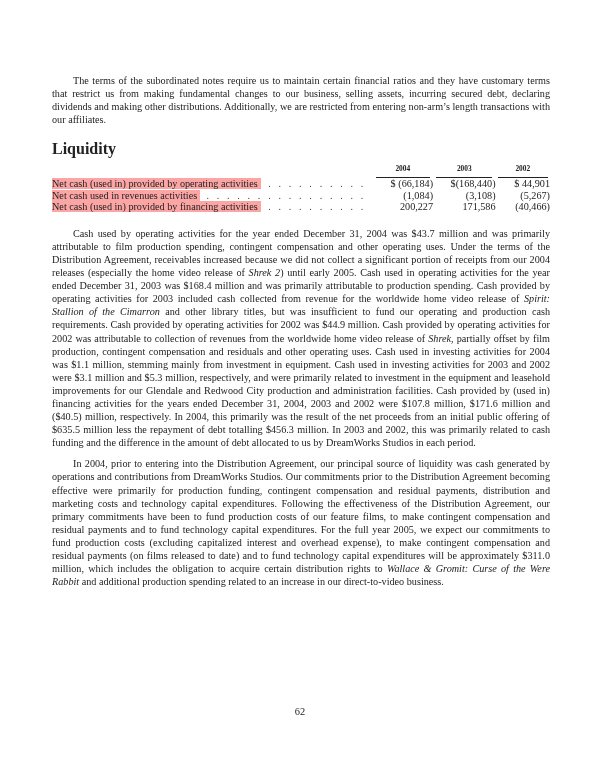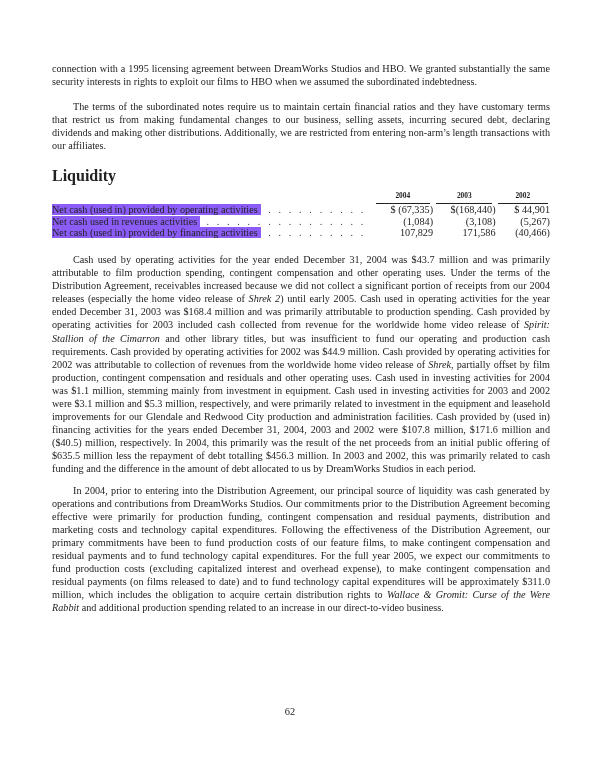--- a/index.html
+++ b/index.html
@@ -26,82 +26,81 @@
     table.liq td, table.liq th { padding: 0; white-space: nowrap; }
     th.year {
       font-size: 7.4px; font-weight: bold; text-align: center;
       vertical-align: bottom; padding-bottom: 2px;
     }
     th.year span { display: inline-block; border-bottom: 1.3px solid #222; padding: 0 0 2px 0; }
     th.y2004 span { width: 54px; }
     th.y2003 span { width: 56px; }
     th.y2002 span { width: 50px; }
     td.label { width: 318px; overflow: hidden; position: relative; }
-    td.label .lbl { background: #8b5cf6; padding-right: 3px; position: relative; z-index: 1; }
+    td.label .lbl { background: #fca5a5; padding-right: 3px; position: relative; z-index: 1; }
     td.label .dots {
       position: absolute; left: 0; right: 4px; top: 0;
       overflow: hidden; white-space: nowrap; letter-spacing: 2.6px; color: #333;
     }
     td.num { text-align: right; }
     td.c2004 { width: 60px; padding-right: 2px; }
     td.c2003 { width: 62px; padding-right: 2px; }
     td.c2002 { width: 54px; }
     .p3 { margin-top: 14px; }
     .p4 { margin-top: 8px; }
     em { font-style: italic; }
     .page-number {
       position: absolute; top: 706px; left: 0; width: 580px;
-      text-align: center; font-size: 10.4px;
+      text-align: center; font-size: 10.4px; padding-left: 10px;
     }
   </style>
 </head>
 <body>
 
 <div class="page">
 
-  <p class="p1">connection with a 1995 licensing agreement between DreamWorks Studios and HBO. We granted substantially the same security interests in rights to exploit our films to HBO when we assumed the subordinated indebtedness.</p>
 
   <p class="p2 indent">The terms of the subordinated notes require us to maintain certain financial ratios and they have customary terms that restrict us from making fundamental changes to our business, selling assets, incurring secured debt, declaring dividends and making other distributions. Additionally, we are restricted from entering non-arm’s length transactions with our affiliates.</p>
 
   <div class="heading">Liquidity</div>
 
   <table class="liq">
     <thead>
       <tr>
         <th></th>
         <th class="year y2004"><span>2004</span></th>
         <th class="year y2003"><span>2003</span></th>
         <th class="year y2002"><span>2002</span></th>
       </tr>
     </thead>
     <tbody>
       <tr>
         <td class="label">
           <span class="dots">. . . . . . . . . . . . . . . . . . . . . . . . . . . . . . . . . . . . . . . . . . . . . . . . . . . . . . . . . . . . . . . . . . . . . . . . . . . . . . . . . . . . . . . . .</span>
           <span class="lbl">Net cash (used in) provided by operating activities</span>
         </td>
-        <td class="num c2004">$ (67,335)</td>
+        <td class="num c2004">$ (66,184)</td>
         <td class="num c2003">$(168,440)</td>
         <td class="num c2002">$ 44,901</td>
       </tr>
       <tr>
         <td class="label">
           <span class="dots">. . . . . . . . . . . . . . . . . . . . . . . . . . . . . . . . . . . . . . . . . . . . . . . . . . . . . . . . . . . . . . . . . . . . . . . . . . . . . . . . . . . . . . . . .</span>
           <span class="lbl">Net cash used in revenues activities</span>
         </td>
         <td class="num c2004">(1,084)</td>
         <td class="num c2003">(3,108)</td>
         <td class="num c2002">(5,267)</td>
       </tr>
       <tr>
         <td class="label">
           <span class="dots">. . . . . . . . . . . . . . . . . . . . . . . . . . . . . . . . . . . . . . . . . . . . . . . . . . . . . . . . . . . . . . . . . . . . . . . . . . . . . . . . . . . . . . . . .</span>
           <span class="lbl">Net cash (used in) provided by financing activities</span>
         </td>
-        <td class="num c2004">107,829</td>
+        <td class="num c2004">200,227</td>
         <td class="num c2003">171,586</td>
         <td class="num c2002">(40,466)</td>
       </tr>
     </tbody>
   </table>
 
   <p class="p3 indent"><span>Cash used by operating activities for the year ended December 31, 2004 was $43.7 million and was primarily attributable to film production spending, contingent compensation and other operating uses. Under the terms of the Distribution Agreement, receivables increased because we did not collect a significant portion of receipts from our 2004 releases (especially the home video release of </span><em>Shrek 2</em><span>) until early 2005. Cash used in operating activities for the year ended December 31, 2003 was $168.4 million and was primarily attributable to production spending. Cash provided by operating activities for 2003 included cash collected from revenue for the worldwide home video release of </span><em>Spirit: Stallion of the Cimarron</em><span> and other library titles, but was insufficient to fund our operating and production cash requirements. Cash provided by operating activities for 2002 was $44.9 million. Cash provided by operating activities for 2002 was attributable to collection of revenues from the worldwide home video release of </span><em>Shrek</em><span>, partially offset by film production, contingent compensation and residuals and other operating uses. Cash used in investing activities for 2004 was $1.1 million, stemming mainly from investment in equipment. Cash used in investing activities for 2003 and 2002 were $3.1 million and $5.3 million, respectively, and were primarily related to investment in the equipment and leasehold improvements for our Glendale and Redwood City production and administration facilities. Cash provided by (used in) financing activities for the years ended December 31, 2004, 2003 and 2002 were $107.8 million, $171.6 million and ($40.5) million, respectively. In 2004, this primarily was the result of the net proceeds from an initial public offering of $635.5 million less the repayment of debt totalling $456.3 million. In 2003 and 2002, this was primarily related to cash funding and the difference in the amount of debt allocated to us by DreamWorks Studios in each period.</span></p>
 
   <p class="p4 indent"><span>In 2004, prior to entering into the Distribution Agreement, our principal source of liquidity was cash generated by operations and contributions from DreamWorks Studios. Our commitments prior to the Distribution Agreement becoming effective were primarily for production funding, contingent compensation and residual payments, distribution and marketing costs and technology capital expenditures. Following the effectiveness of the Distribution Agreement, our primary commitments have been to fund production costs of our feature films, to make contingent compensation and residual payments and to fund technology capital expenditures. For the full year 2005, we expect our commitments to fund production costs (excluding capitalized interest and overhead expense), to make contingent compensation and residual payments (on films released to date) and to fund technology capital expenditures will be approximately $311.0 million, which includes the obligation to acquire certain distribution rights to </span><em>Wallace &amp; Gromit: Curse of the Were Rabbit</em><span> and additional production spending related to an increase in our direct-to-video business.</span></p>
 

